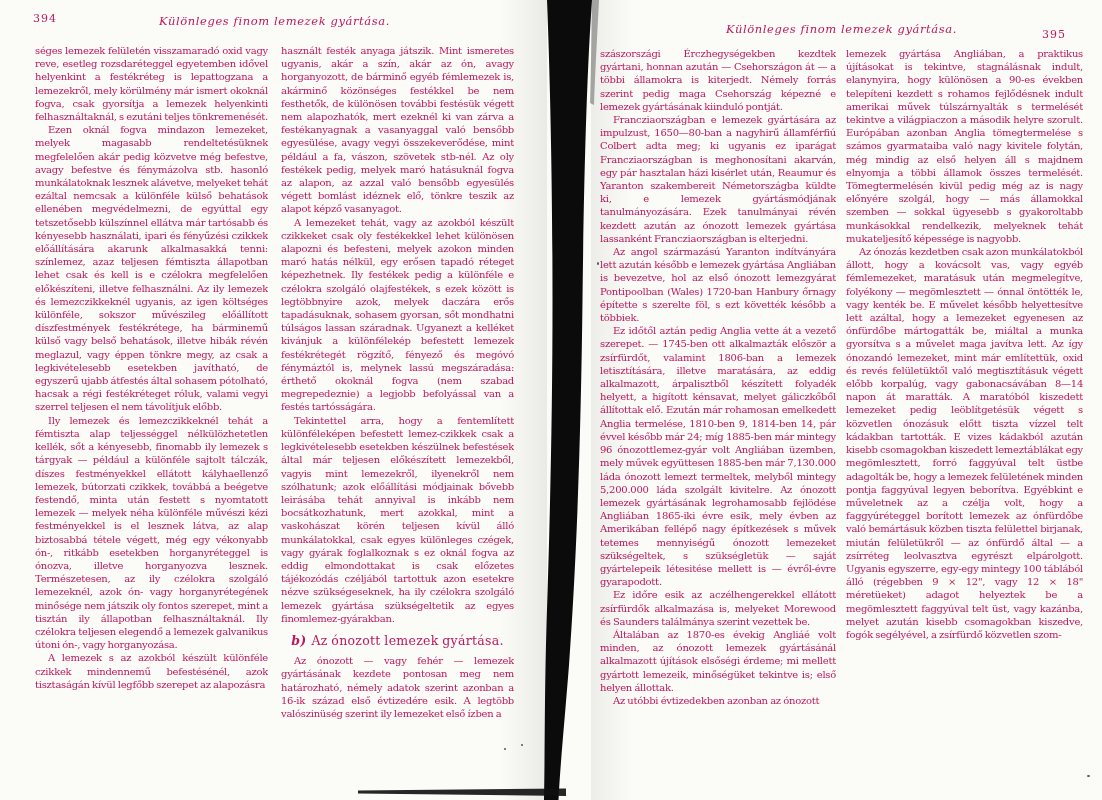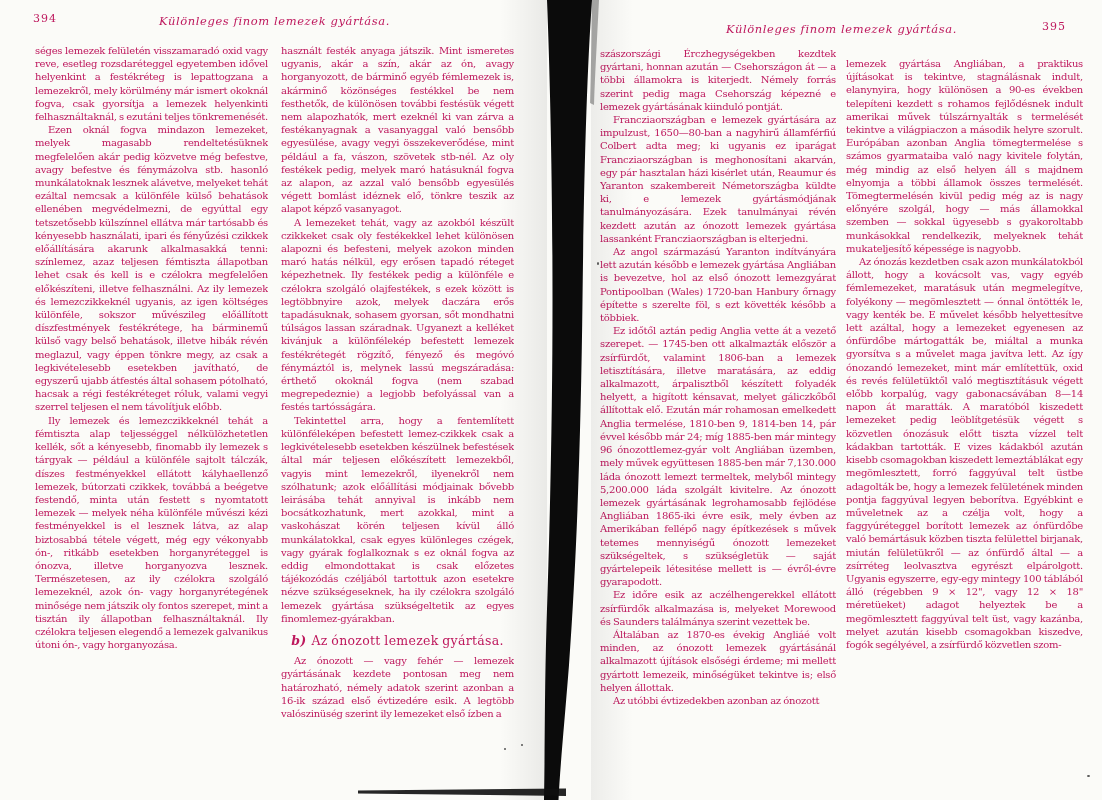--- a/index.html
+++ b/index.html
@@ -13,31 +13,31 @@
     position:absolute; width:233px; height:712px; overflow:hidden;
     font-size:10px; line-height:13.2px;
     letter-spacing:-0.25px; word-spacing:-0.6px;
     text-align:justify;
   }
   .col p { margin:0; text-indent:13px; text-align:justify; }
   .col p.cont { text-indent:0; }
   #col-l1 { left:35px;  top:44px; }
   #col-l2 { left:281px; top:44px; }
   #col-r1 { left:600px; top:47px; width:236px; }
-  #col-r2 { left:846px; top:47px; width:237px;margin-top:10px; }
+  #col-r2 { left:846px; top:47px; width:237px; }
 
   .running-header {
     position:absolute; text-align:center; font-style:italic;
     font-size:11.5px; letter-spacing:0.6px; white-space:nowrap;
   }
   #header-left  { left:35px;  top:14px; width:479px; }
   #header-right { left:600px; top:22px; width:483px; }
   .page-num { position:absolute; font-size:11px; letter-spacing:1px; }
   #pagenum-left  { left:33px;   top:12px; }
-  #pagenum-right { left:1042px; top:20px;text-align:center; }
+  #pagenum-right { left:1042px; top:28px;text-align:center; }
 
   .section-heading {
     text-align:center; text-indent:0;
     margin:9px 0 7px 0; font-size:12.5px; letter-spacing:0.3px;
     white-space:nowrap;
   }
   .section-heading .lbl { font-style:italic; font-weight:bold; margin-right:5px; }
 
   
   .shade { position:absolute; top:0; height:800px; pointer-events:none; }
@@ -55,20 +55,21 @@
 
   <div class="page-num" id="pagenum-left">394</div>
   <div class="running-header" id="header-left">Különleges finom lemezek gyártása.</div>
   <div class="running-header" id="header-right">Különleges finom lemezek gyártása.</div>
   <div class="page-num" id="pagenum-right">395</div>
 
   <div class="col" id="col-l1">
     <p class="cont">séges lemezek felületén visszamaradó oxid vagy reve, esetleg rozsdaréteggel egyetemben idővel helyenkint a festékréteg is lepattogzana a lemezekről, mely körülmény már ismert okoknál fogva, csak gyorsítja a lemezek helyenkinti felhasználtaknál, s ezutáni teljes tönkremenését.</p>
     <p>Ezen oknál fogva mindazon lemezeket, melyek magasabb rendeltetésüknek megfelelően akár pedig közvetve még befestve, avagy befestve és fénymázolva stb. hasonló munkálatoknak lesznek alávetve, melyeket tehát ezáltal nemcsak a különféle külső behatások ellenében megvédelmezni, de egyúttal egy tetszetősebb külszínnel ellátva már tartósabb és kényesebb használati, ipari és fényűzési czikkek előállítására akarunk alkalmasakká tenni: színlemez, azaz teljesen fémtiszta állapotban lehet csak és kell is e czélokra megfelelően előkészíteni, illetve felhasználni. Az ily lemezek és lemezczikkeknél ugyanis, az igen költséges különféle, sokszor művészileg előállított díszfestmények festékrétege, ha bárminemű külső vagy belső behatások, illetve hibák révén meglazul, vagy éppen tönkre megy, az csak a legkivételesebb esetekben javítható, de egyszerű ujabb átfestés által sohasem pótolható, hacsak a régi festékréteget róluk, valami vegyi szerrel teljesen el nem távolítjuk előbb.</p>
     <p>Ily lemezek és lemezczikkeknél tehát a fémtiszta alap teljességgel nélkülözhetetlen kellék, sőt a kényesebb, finomabb ily lemezek s tárgyak — például a különféle sajtolt tálczák, díszes festményekkel ellátott kályhaellenző lemezek, bútorzati czikkek, továbbá a beégetve festendő, minta után festett s nyomtatott lemezek — melyek néha különféle művészi kézi festményekkel is el lesznek látva, az alap biztosabbá tétele végett, még egy vékonyabb ón-, ritkább esetekben horganyréteggel is ónozva, illetve horganyozva lesznek. Természetesen, az ily czélokra szolgáló lemezeknél, azok ón- vagy horganyrétegének minősége nem játszik oly fontos szerepet, mint a tisztán ily állapotban felhasználtaknál. Ily czélokra teljesen elegendő a lemezek galvanikus útoni ón-, vagy horganyozása.</p>
+    <p>A lemezek s az azokból készült különféle czikkek mindennemű befestésénél, azok tisztaságán kívül legfőbb szerepet az alapozásra</p>
   </div>
 
   <div class="col" id="col-l2">
     <p class="cont">használt festék anyaga játszik. Mint ismeretes ugyanis, akár a szín, akár az ón, avagy horganyozott, de bárminő egyéb fémlemezek is, akárminő közönséges festékkel be nem festhetők, de különösen további festésük végett nem alapozhatók, mert ezeknél ki van zárva a festékanyagnak a vasanyaggal való bensőbb egyesülése, avagy vegyi összekeverődése, mint például a fa, vászon, szövetek stb-nél. Az oly festékek pedig, melyek maró hatásuknál fogva az alapon, az azzal való bensőbb egyesülés végett bomlást idéznek elő, tönkre teszik az alapot képző vasanyagot.</p>
     <p>A lemezeket tehát, vagy az azokból készült czikkeket csak oly festékekkel lehet különösen alapozni és befesteni, melyek azokon minden maró hatás nélkül, egy erősen tapadó réteget képezhetnek. Ily festékek pedig a különféle e czélokra szolgáló olajfestékek, s ezek között is legtöbbnyire azok, melyek daczára erős tapadásuknak, sohasem gyorsan, sőt mondhatni túlságos lassan száradnak. Ugyanezt a kelléket kivánjuk a különfélekép befestett lemezek festékrétegét rögzítő, fényező és megóvó fénymáztól is, melynek lassú megszáradása: érthető okoknál fogva (nem szabad megrepedeznie) a legjobb befolyással van a festés tartósságára.</p>
     <p>Tekintettel arra, hogy a fentemlített különféleképen befestett lemez-czikkek csak a legkivételesebb esetekben készülnek befestések által már teljesen előkészített lemezekből, vagyis mint lemezekről, ilyenekről nem szólhatunk; azok előállítási módjainak bővebb leirásába tehát annyival is inkább nem bocsátkozhatunk, mert azokkal, mint a vaskohászat körén teljesen kívül álló munkálatokkal, csak egyes különleges czégek, vagy gyárak foglalkoznak s ez oknál fogva az eddig elmondottakat is csak előzetes tájékozódás czéljából tartottuk azon esetekre nézve szükségeseknek, ha ily czélokra szolgáló lemezek gyártása szükségeltetik az egyes finomlemez-gyárakban.</p>
     <div class="section-heading">
       <span class="lbl">b)</span><span>Az ónozott lemezek gyártása.</span>
     </div>
     <p>Az ónozott — vagy fehér — lemezek gyártásának kezdete pontosan meg nem határozható, némely adatok szerint azonban a 16-ik század első évtizedére esik. A legtöbb valószinüség szerint ily lemezeket első ízben a</p>

